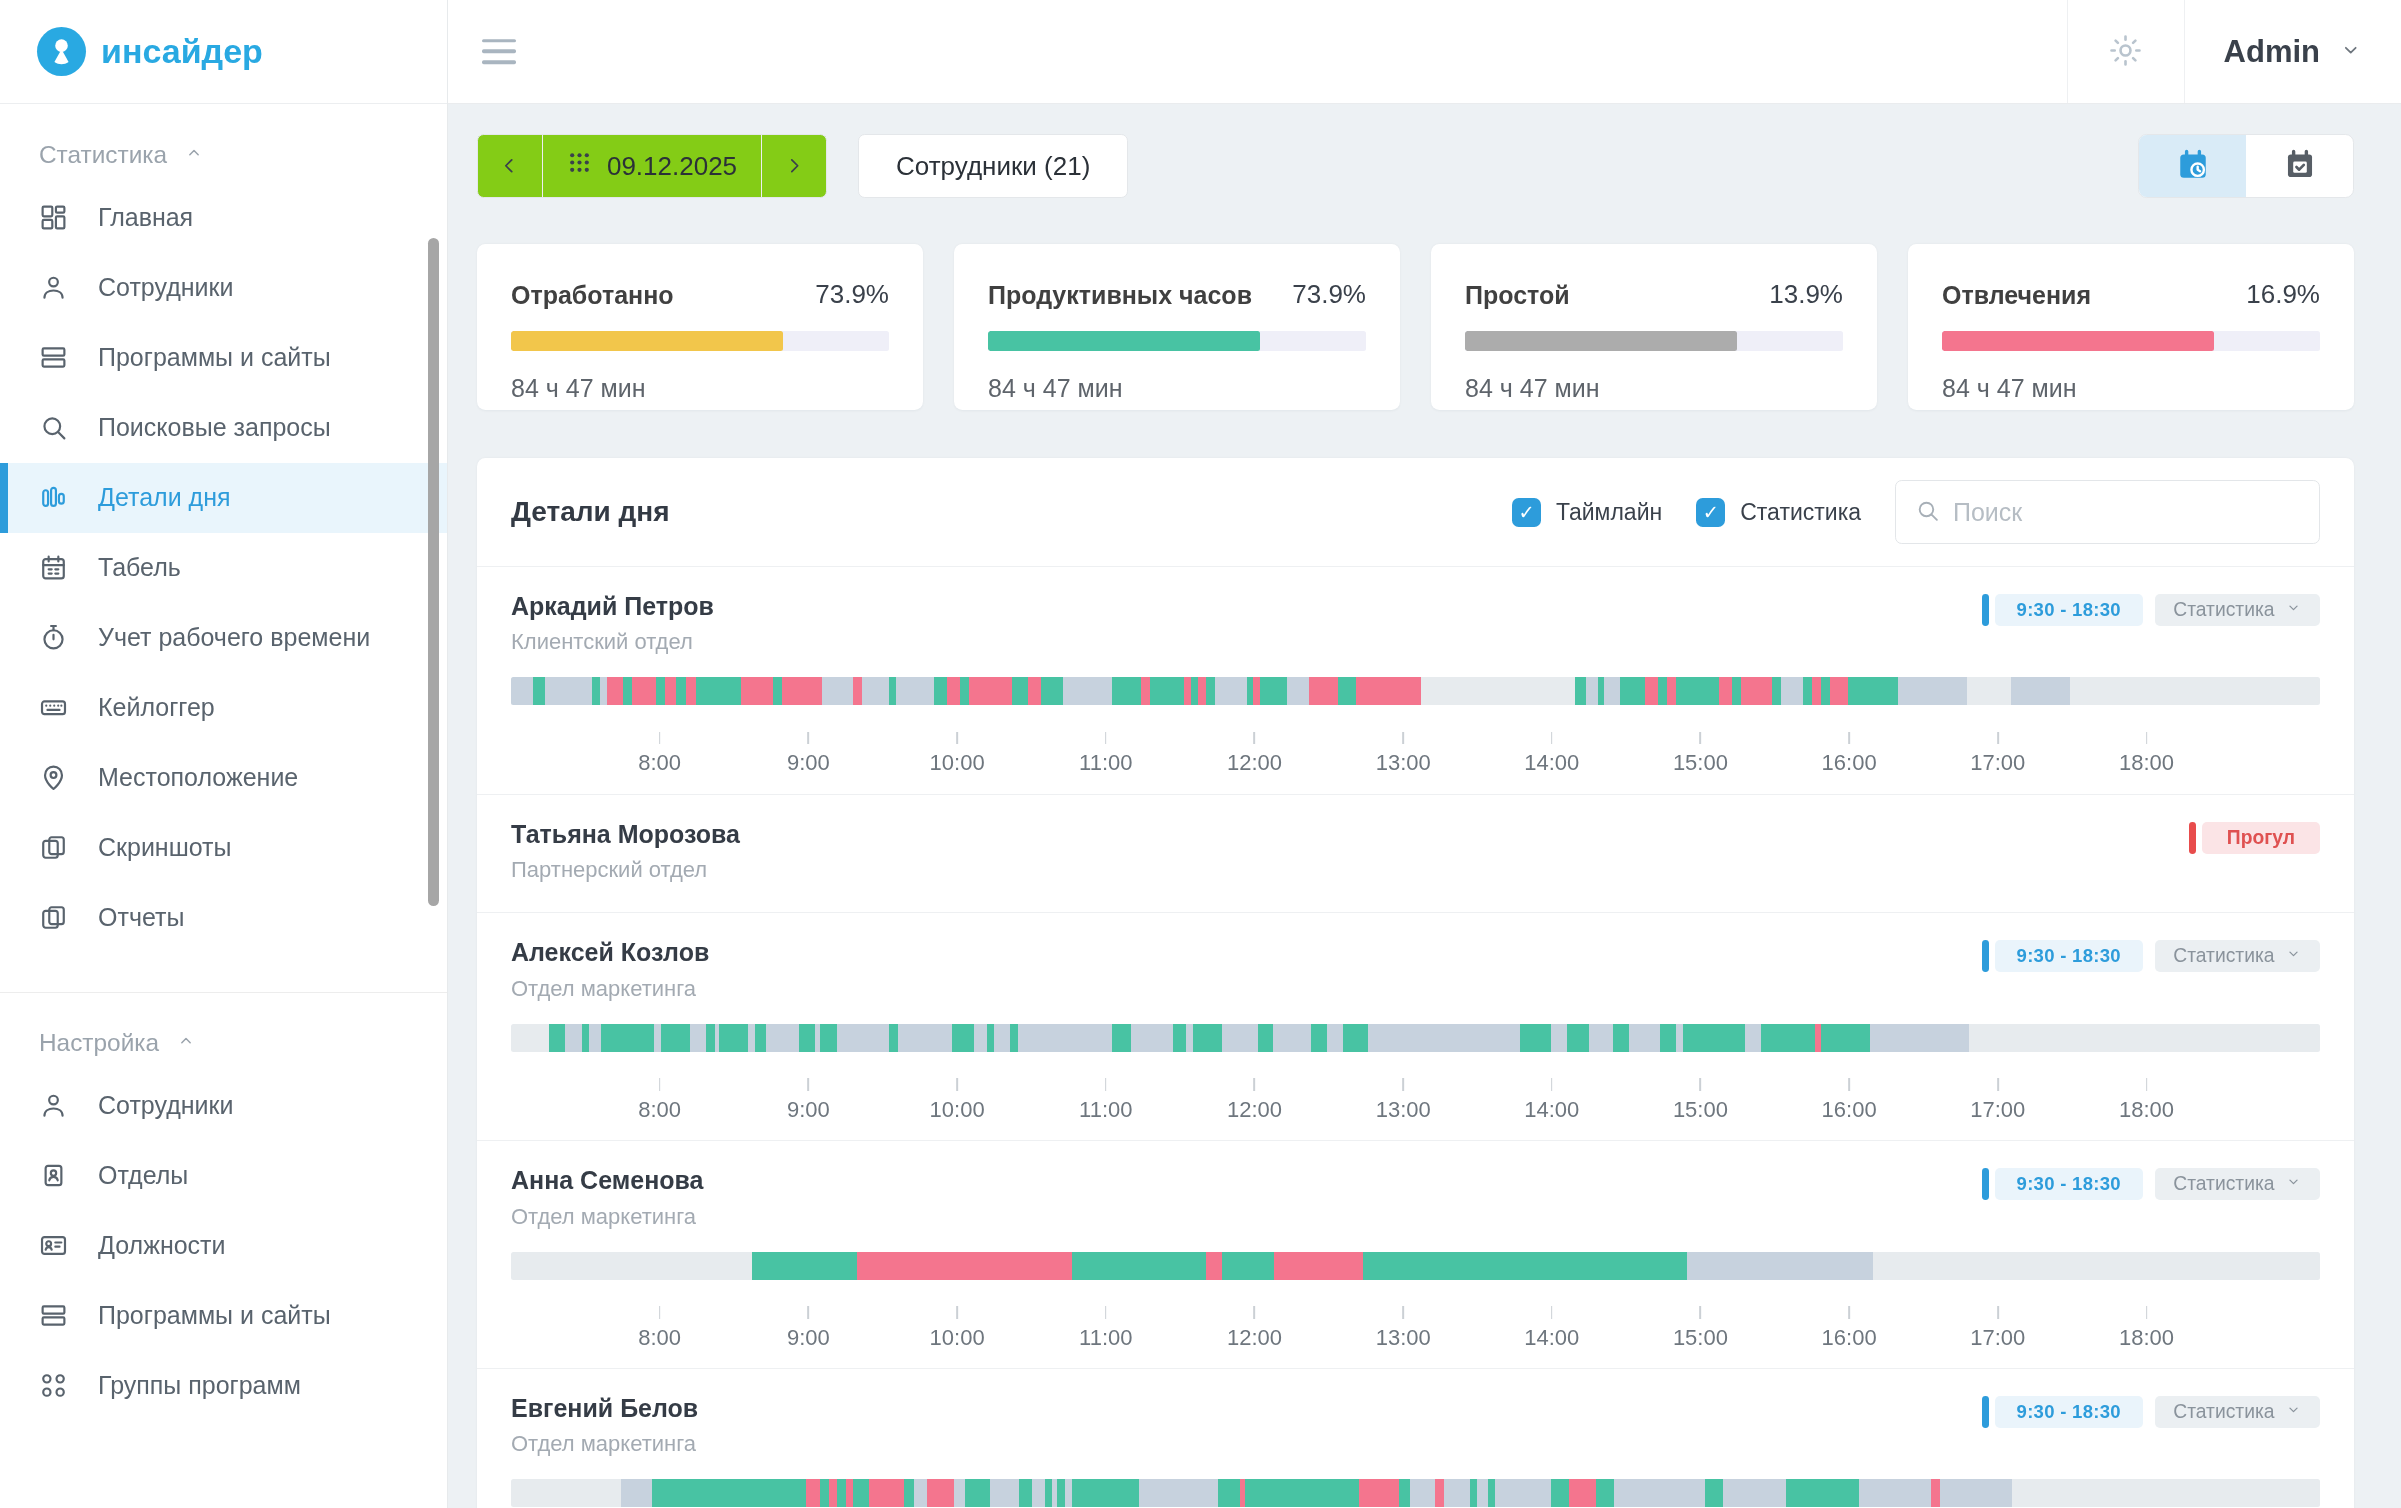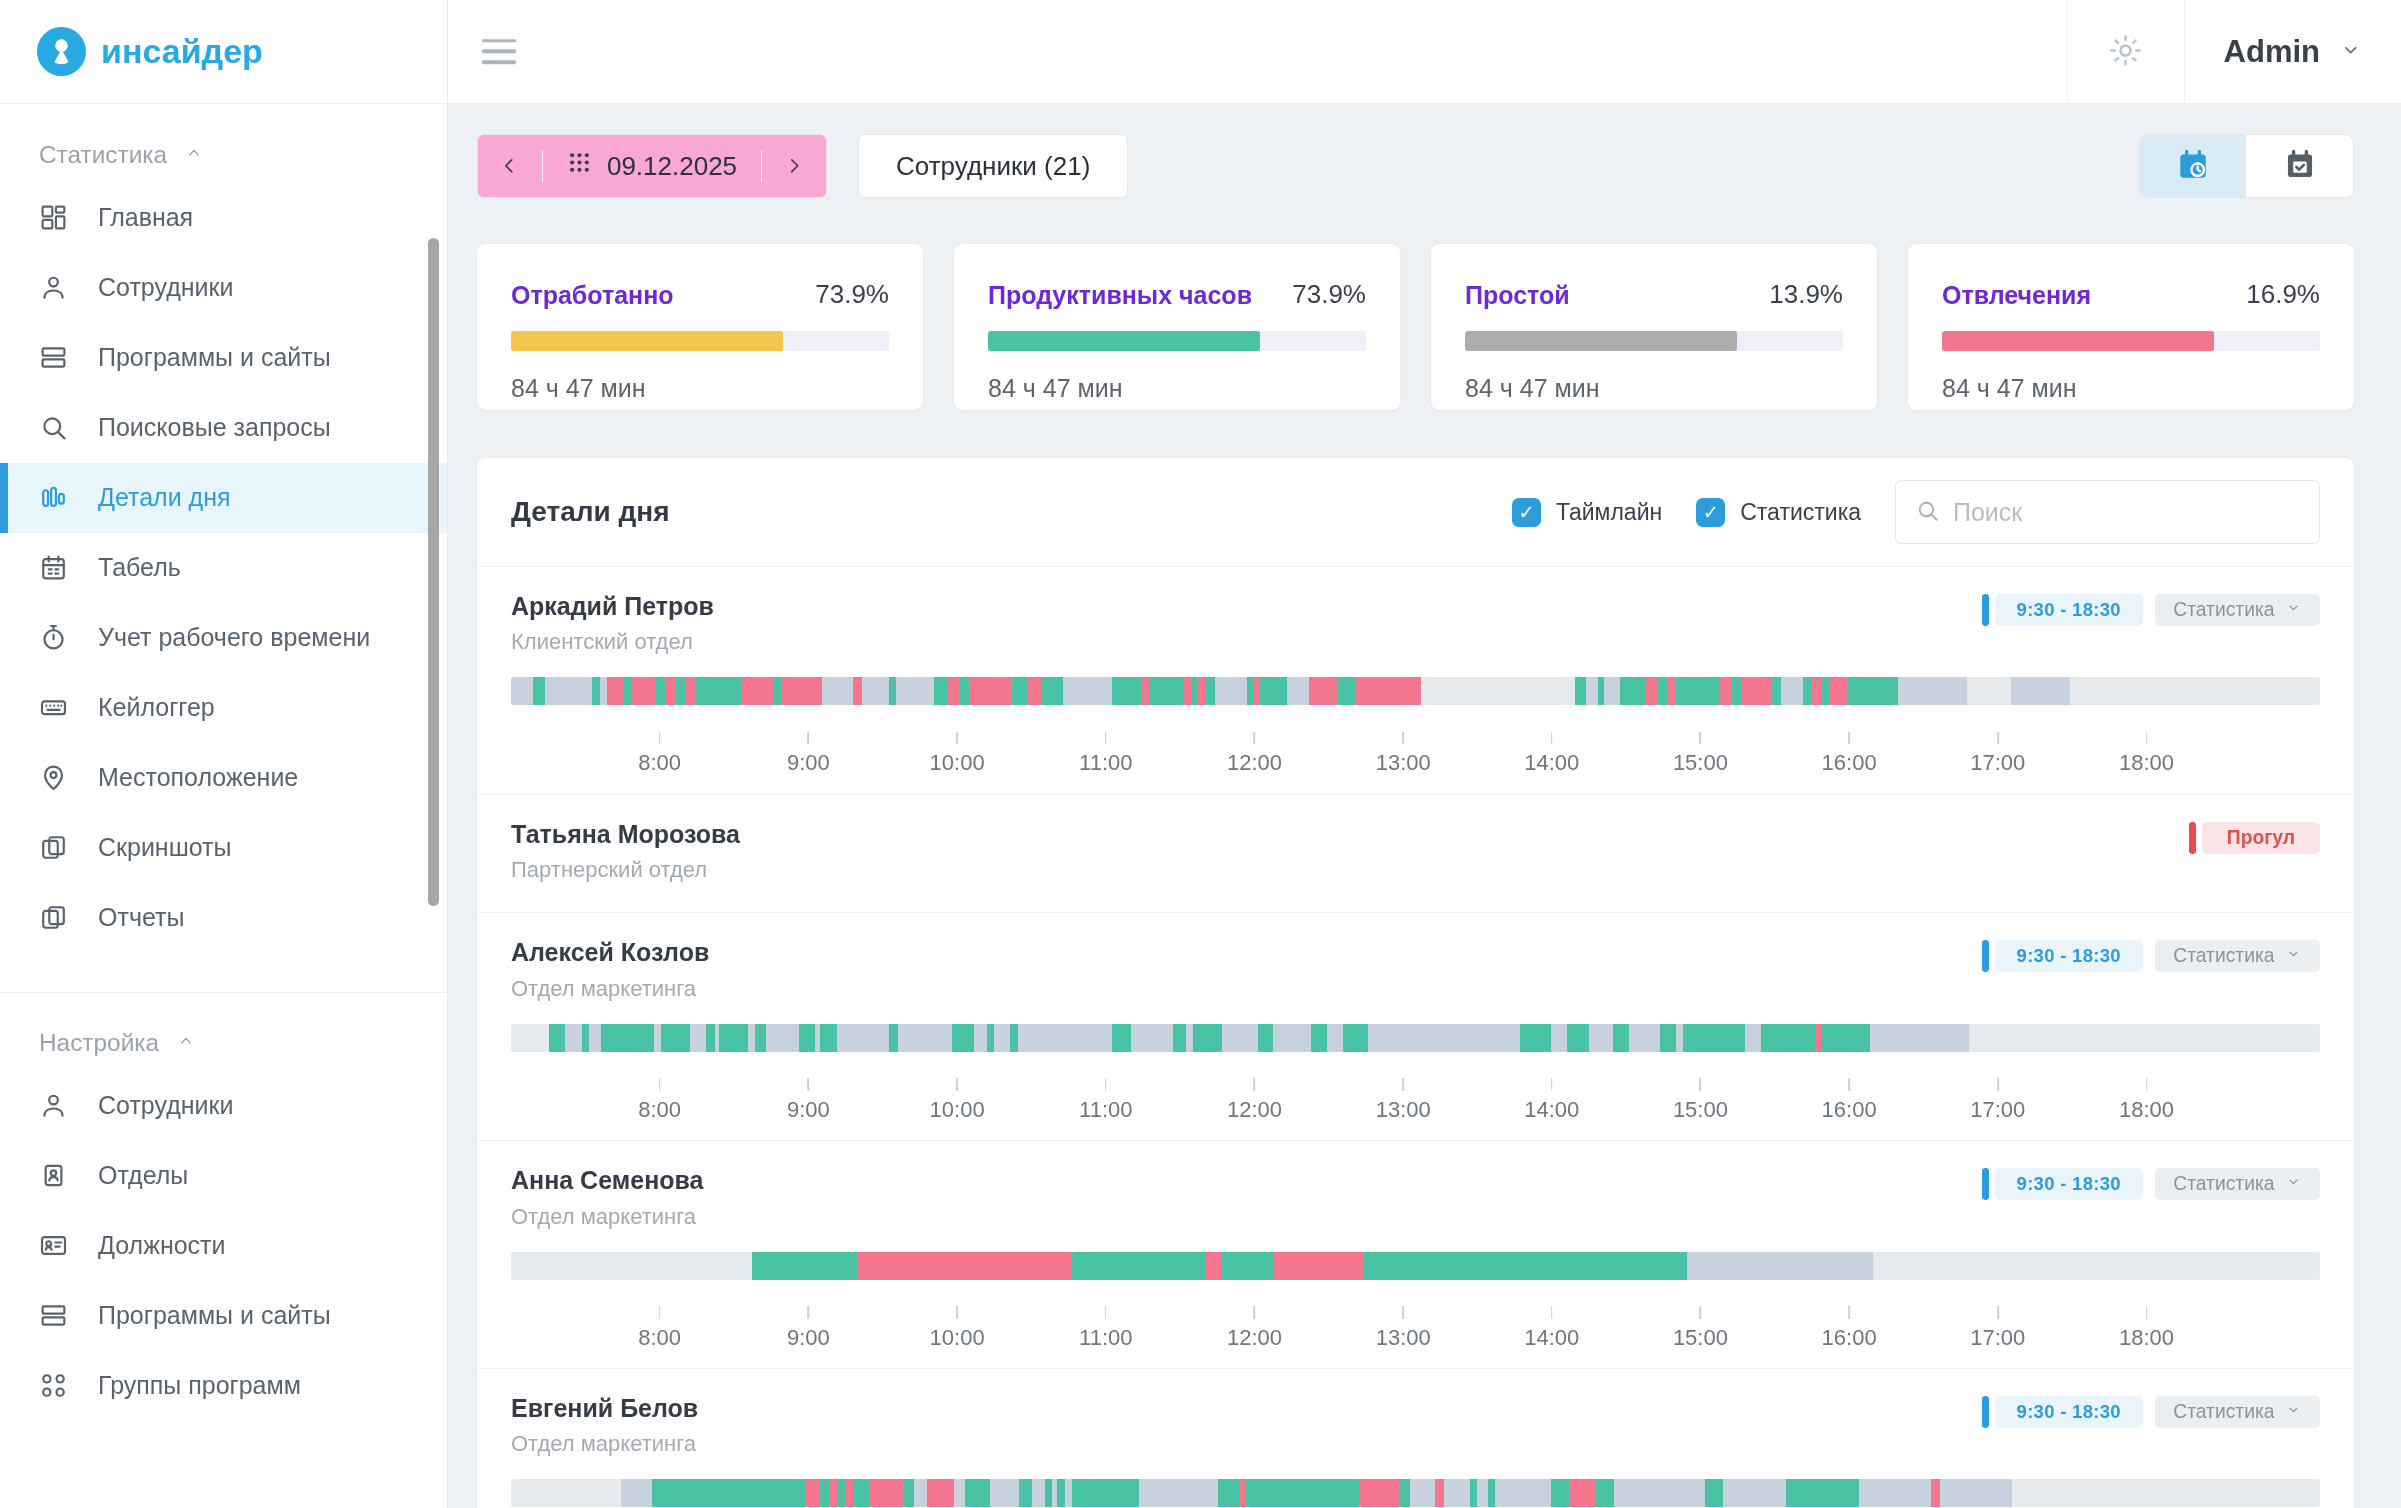--- a/index.html
+++ b/index.html
@@ -38,40 +38,40 @@
   .gear-box { width:118px; height:100%; border-left:0.8px solid #EEF0F2; border-right:0.8px solid #EEF0F2;
               display:flex; align-items:center; justify-content:center; cursor:pointer; }
   .gear-box svg { width:35px; height:35px; stroke:#B9C4CE; }
   .admin-box { padding:0 39px; display:flex; align-items:center; gap:18.5px; font-size:31px;
                font-weight:600; color:#3A414B; cursor:pointer; }
   .admin-box svg { width:23.5px; height:23.5px; stroke:#6E767E; }
 
   
   .content { position:absolute; left:448px; right:0; top:104px; bottom:0; padding:30px 47px 0 29px; }
   .toolbar-row { display:flex; align-items:center; height:64px; }
-  .date-control { display:flex; height:64px; background:#f9a8d4; border:0.8px solid #E4E7EA;
-                  border-radius:6.7px; overflow:hidden;align-items:center; }
+  .date-control { display:flex; height:64px; background:#84cc16; border:0.8px solid #E4E7EA;
+                  border-radius:6.7px; overflow:hidden; }
   .dc-arrow { width:64px; display:flex; align-items:center; justify-content:center; cursor:pointer; }
   .dc-arrow svg { width:23.5px; height:23.5px; stroke:#3A414B; }
   .dc-date { width:220px; border-left:0.8px solid #EDEFF1; border-right:0.8px solid #EDEFF1; display:flex;
              align-items:center; justify-content:center; gap:15px; font-size:26px; color:#2B3138; cursor:pointer; }
   .dc-date svg { width:25px; height:25px; }
   .emp-btn { margin-left:31px; height:64px; padding:0 37px; background:#fff; border:0.8px solid #E4E7EA;
              border-radius:6.7px; font-size:26px; color:#2B3138; display:flex; align-items:center; cursor:pointer; }
   .view-toggle { margin-left:auto; width:216px; height:64px; border:0.8px solid #E4E7EA; border-radius:8.4px;
                  overflow:hidden; display:flex; background:#fff; }
   .vt-half { flex:1; display:flex; align-items:center; justify-content:center; cursor:pointer; }
   .vt-half.active { background:#D9EBF7; }
   .vt-half svg { width:34px; height:34px; }
 
   .cards { display:grid; grid-template-columns:repeat(4,1fr); gap:31px; margin-top:46px; }
   .card { height:166px; background:#fff; border-radius:8.4px; padding:35px 34px 0;
           box-shadow:0 0.8px 2.5px rgba(16,30,54,.05); }
   .card-head { display:flex; justify-content:space-between; align-items:flex-end; }
-  .card-title { font-size:25px; font-weight:600; color:#6d28d9; }
+  .card-title { font-size:25px; font-weight:600; color:#404040; }
   .card-pct { font-size:26px; color:#3A414B; }
   .bar { margin-top:21px; height:20px; background:#EFEFF8; border-radius:2.5px; overflow:hidden; }
   .bar-fill { height:100%; border-radius:2.5px; }
   .card-time { margin-top:23px; font-size:25px; color:#5E646B; }
 
   .panel { margin-top:48px; background:#fff; border-radius:8.4px 8.4px 0 0;
            box-shadow:0 0.8px 2.5px rgba(16,30,54,.05); min-height:1050px; }
   .panel-head { height:109px; display:flex; align-items:center; padding:0 34px; border-bottom:0.8px solid #EEF0F2; }
   .panel-title { font-size:28px; font-weight:600; color:#333A44; }
   .panel-right { margin-left:auto; display:flex; align-items:center; gap:34px; }

